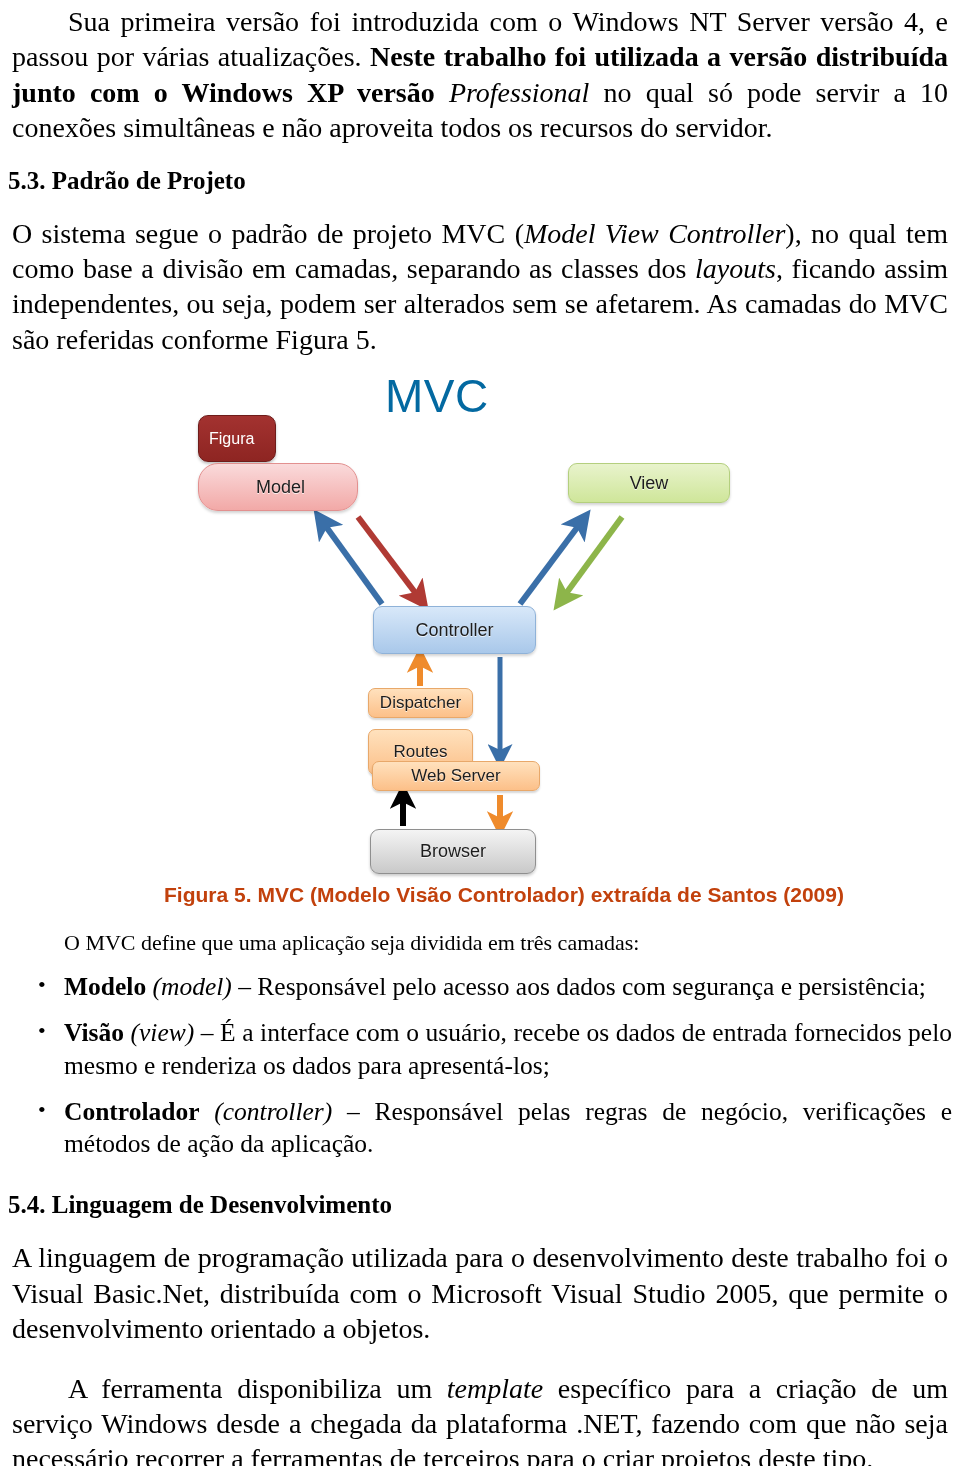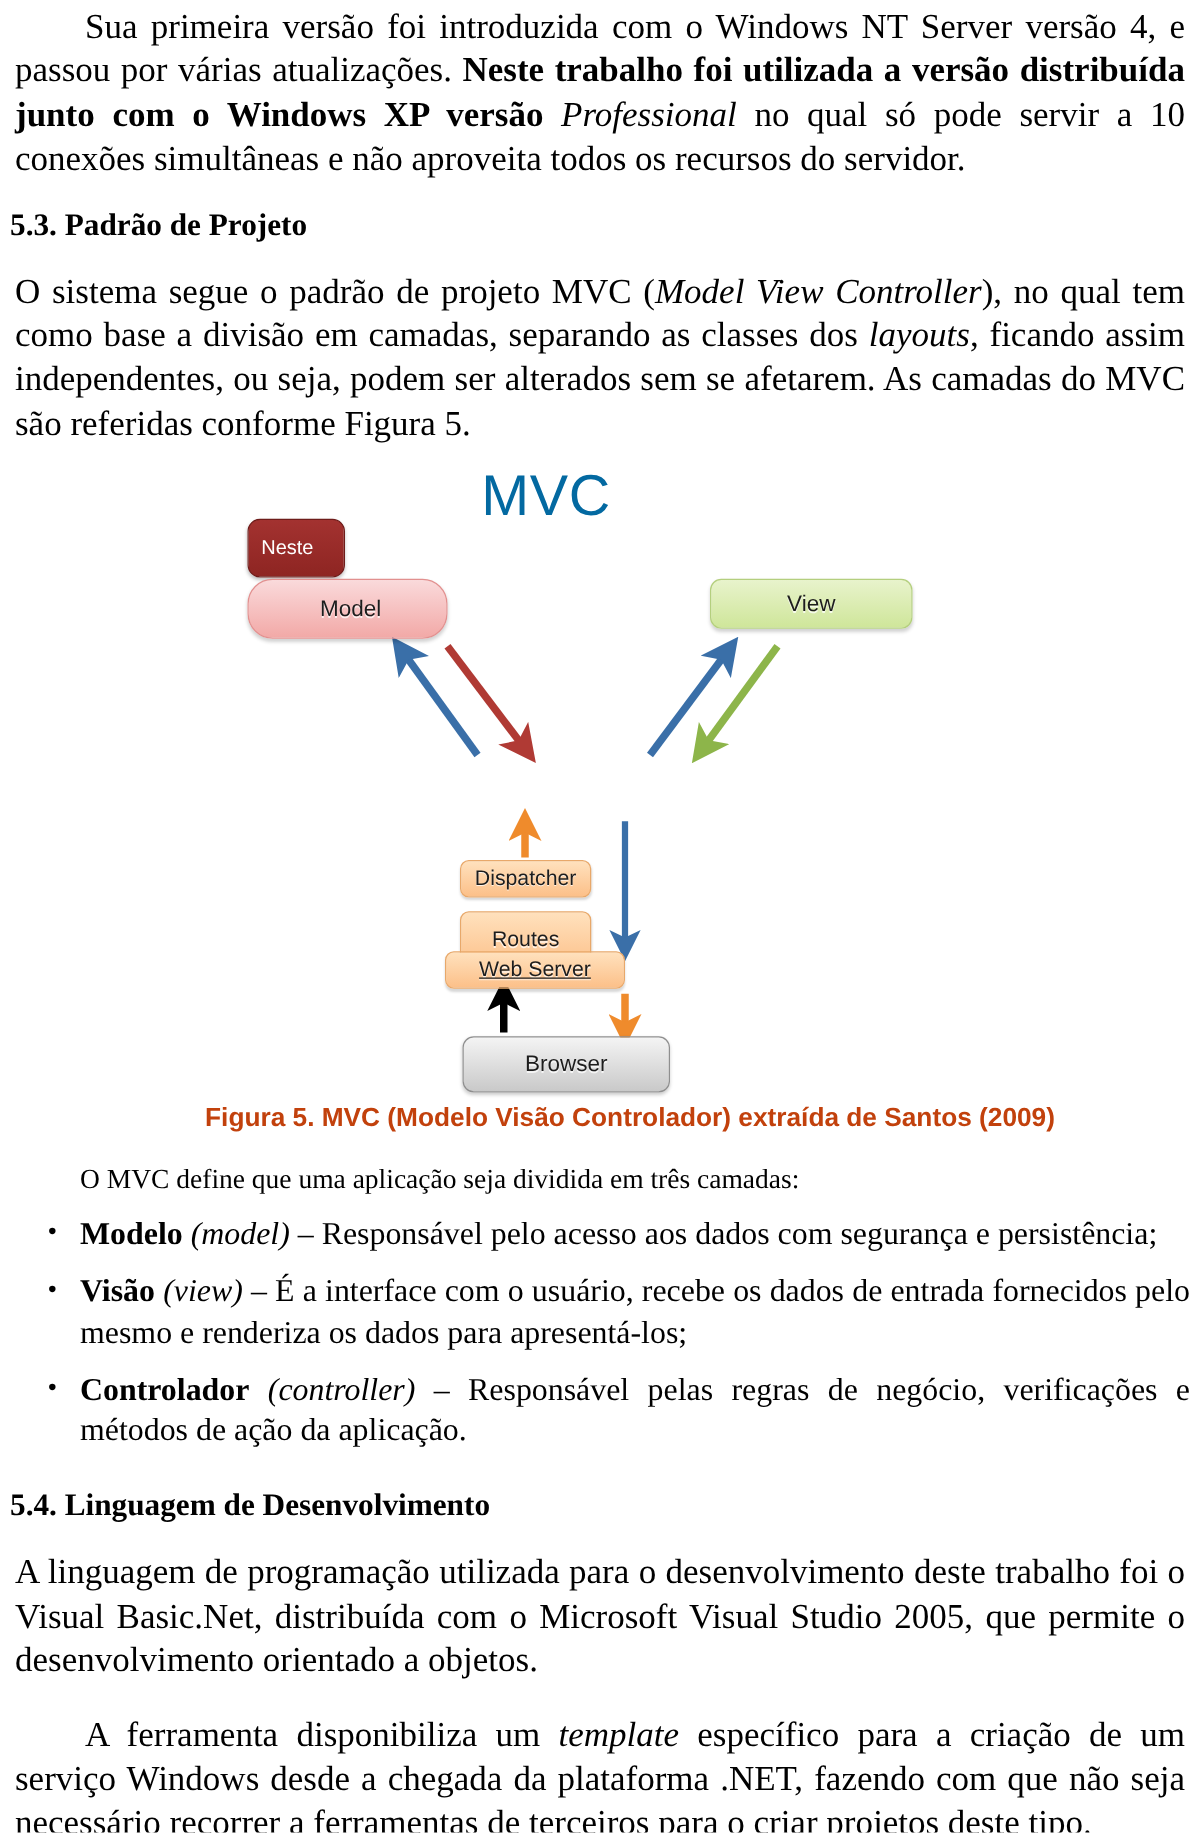--- a/index.html
+++ b/index.html
@@ -118,21 +118,21 @@
   }
   .node-orange {
     background: linear-gradient(180deg, #ffe1bd 0%, #fcc089 100%);
     border: 1px solid #e8a86a;
     border-radius: 7px;
     box-shadow: 0 2px 2px rgba(0,0,0,0.16);
     font-size: 17px;
   }
   .node-dispatcher { left: 198px; top: 327px; width: 105px; height: 30px; }
   .node-routes     { left: 198px; top: 368px; width: 105px; height: 46px; }
-  .node-webserver  { left: 186px; top: 400px; width: 144px; height: 30px; text-decoration: underline; }
+  .node-webserver  { left: 202px; top: 400px; width: 168px; height: 30px; }
   .node-browser {
     left: 200px; top: 468px; width: 166px; height: 45px;
     background: linear-gradient(180deg, #f4f4f4 0%, #c9c9c9 100%);
     border: 1px solid #8f8f8f;
     border-radius: 9px;
     box-shadow: 0 2px 3px rgba(0,0,0,0.2);
   }
   .arrows {
     position: absolute;
     left: 0; top: 0;
@@ -226,23 +226,24 @@
 
         <line x1="250" y1="325" x2="250" y2="298" stroke="#ef8b2c" stroke-width="6" marker-end="url(#ah-orange)"></line>
 
         <line x1="330" y1="296" x2="330" y2="396" stroke="#3a6fa8" stroke-width="5" marker-end="url(#ah-blue)"></line>
 
         <line x1="233" y1="465" x2="233" y2="434" stroke="#000000" stroke-width="6" marker-end="url(#ah-black)"></line>
 
         <line x1="330" y1="434" x2="330" y2="464" stroke="#ef8b2c" stroke-width="6" marker-end="url(#ah-orange)"></line>
       </svg>
 
-      <div class="node node-mysql">Neste</div>
+      <div class="node node-mysql">Figura</div>
       <div class="node node-model">Model</div>
       <div class="node node-view">View</div>
+      <div class="node node-controller">Controller</div>
       <div class="node node-orange node-dispatcher">Dispatcher</div>
       <div class="node node-orange node-routes">Routes</div>
       <div class="node node-orange node-webserver">Web Server</div>
       <div class="node node-browser">Browser</div>
     </div>
 
     <div class="fig-caption">Figura 5. MVC (Modelo Visão Controlador) extraída de Santos (2009)</div>
   </div>
 
   <div class="gap-md"></div>

